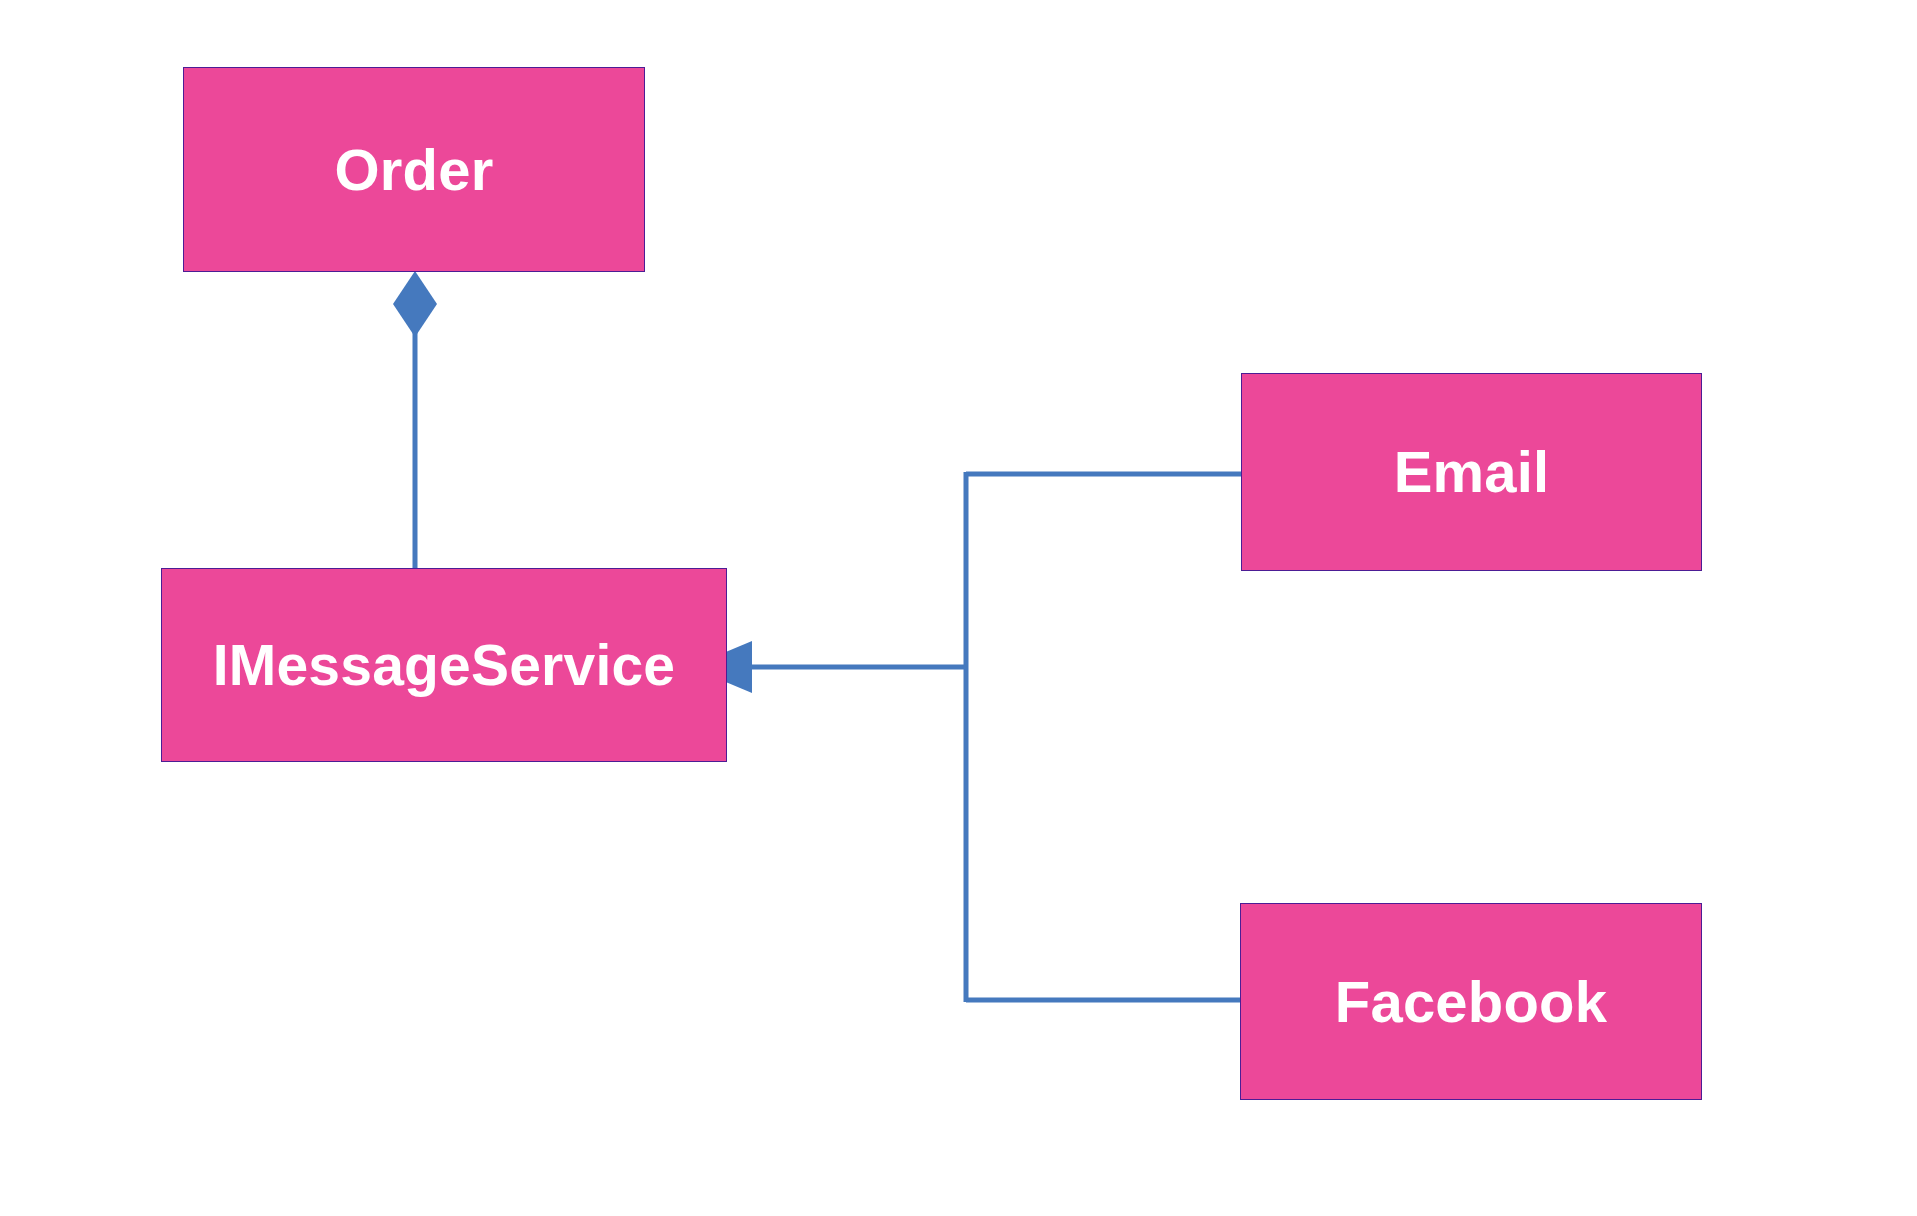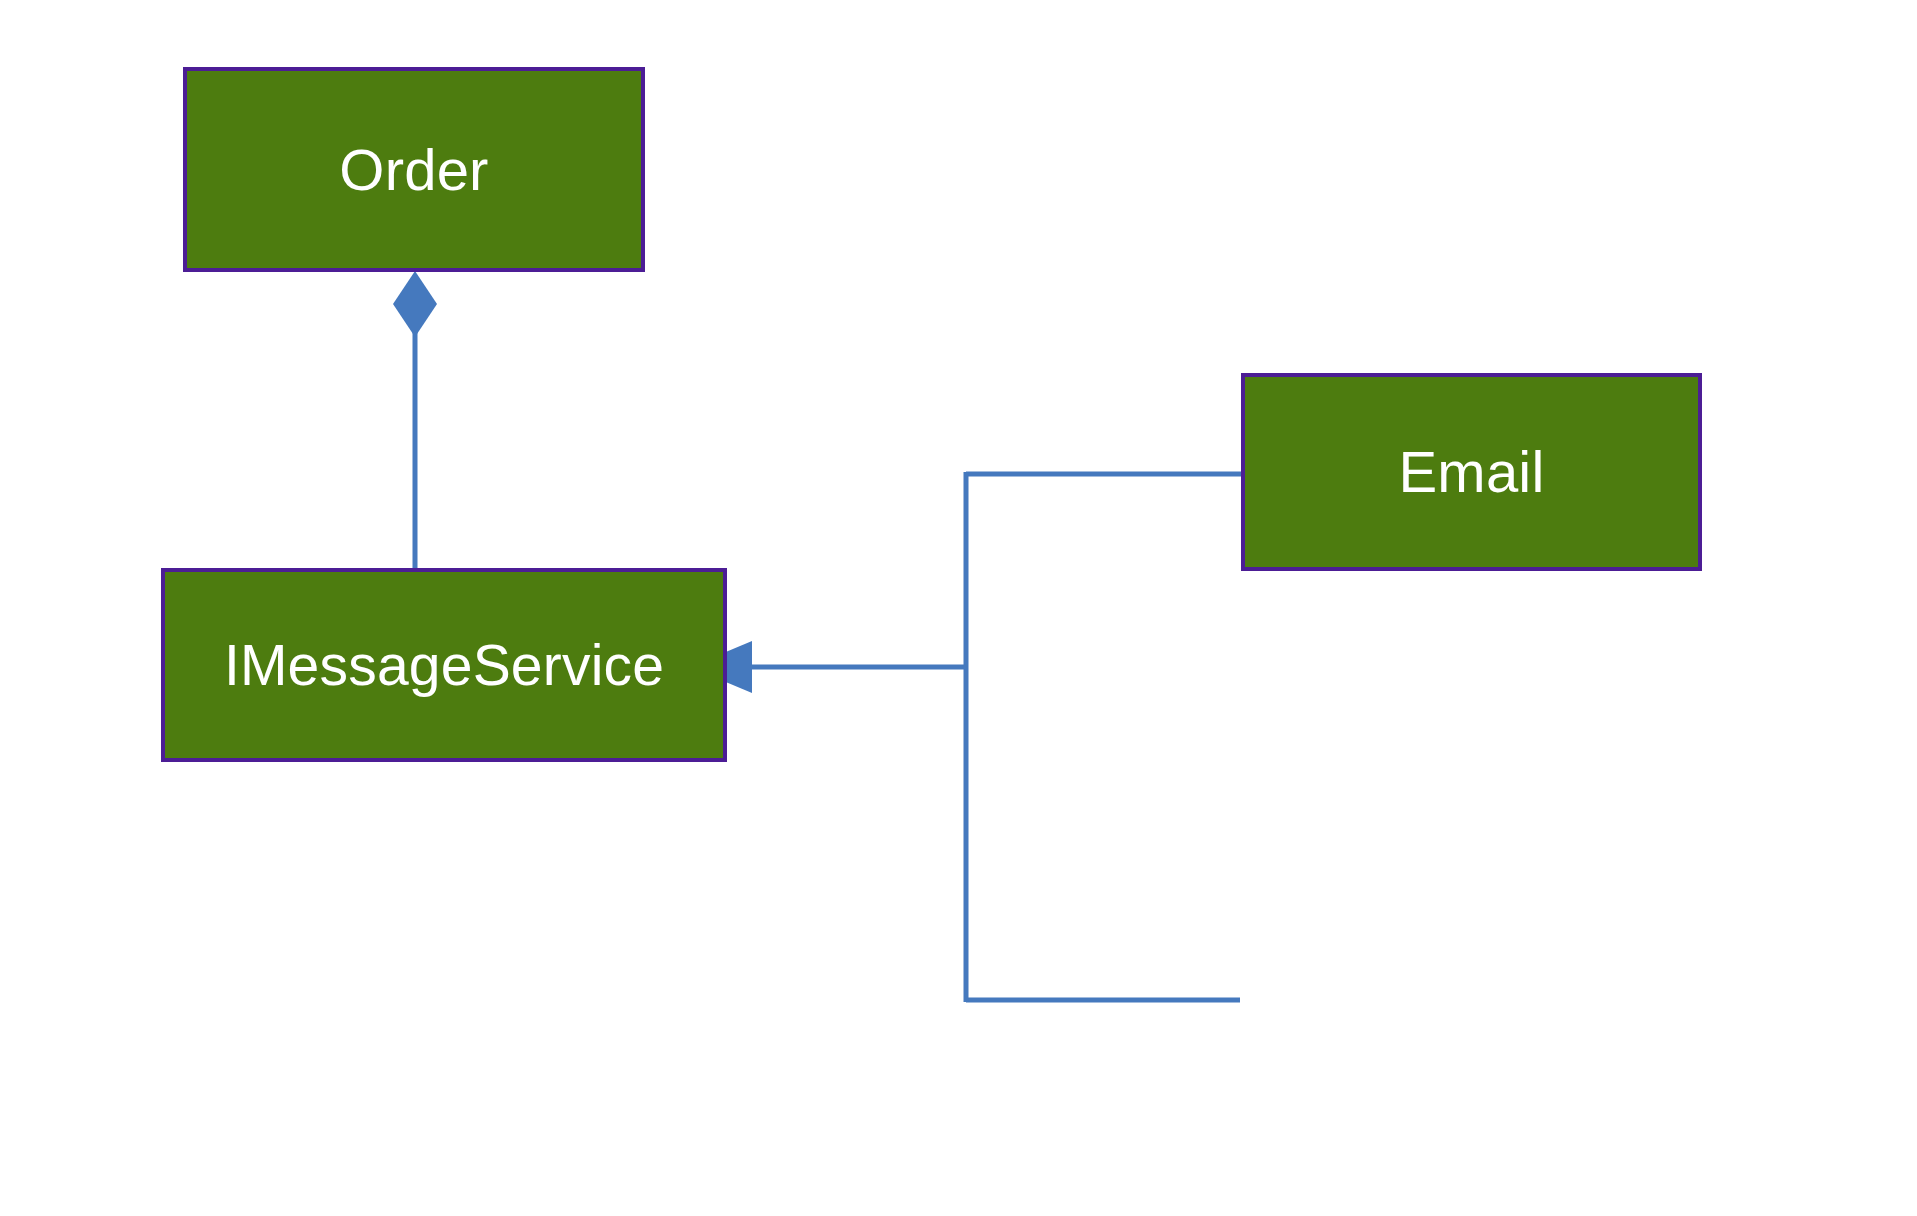--- a/index.html
+++ b/index.html
@@ -24,25 +24,25 @@
     top: 0;
     width: 1917px;
     height: 1216px;
   }
   .node {
     position: absolute;
     box-sizing: border-box;
     display: flex;
     align-items: center;
     justify-content: center;
-    background: #4d7c0f;
-    border: 4px solid #4c1d95;
+    background: #ec4899;
+    border: 1px solid #4c1d95;
     color: #FFFFFF;
     font-size: 58px;
-    font-weight: 400;
+    font-weight: 700;
     letter-spacing: 0.2px;
     line-height: 1.1;
     white-space: nowrap;
     user-select: none;
   }
   .node-label {
     display: block;
   }
   #node-order {
     left: 183px;  top: 67px;  width: 462px;  height: 205px;
@@ -92,14 +92,17 @@
   </div>
 
   <div class="node" id="node-imessageservice">
     <span class="node-label">IMessageService</span>
   </div>
 
   <div class="node" id="node-email">
     <span class="node-label">Email</span>
   </div>
 
+  <div class="node" id="node-facebook">
+    <span class="node-label">Facebook</span>
+  </div>
 
 </div>
 
 </body></html>

